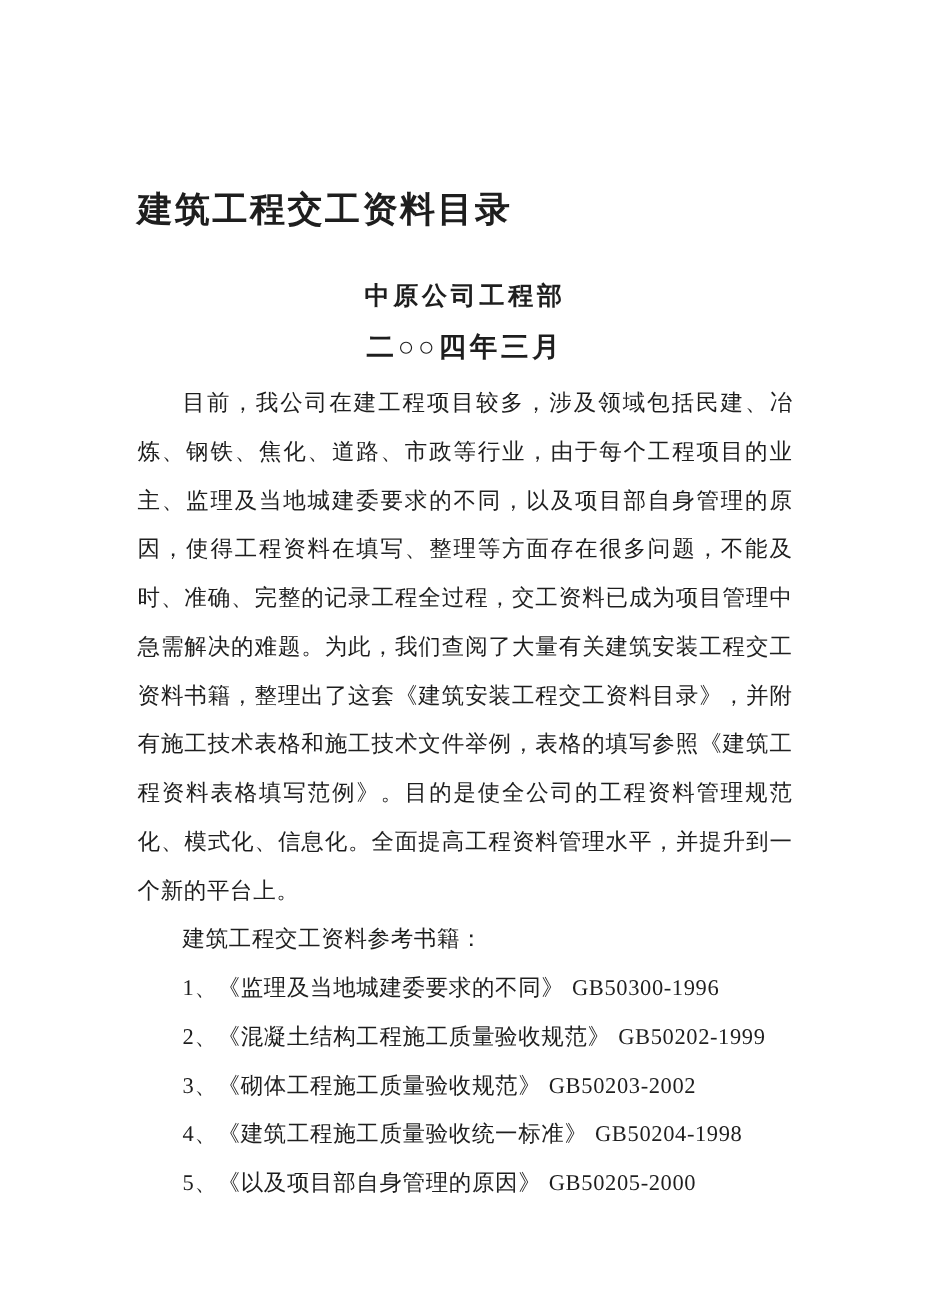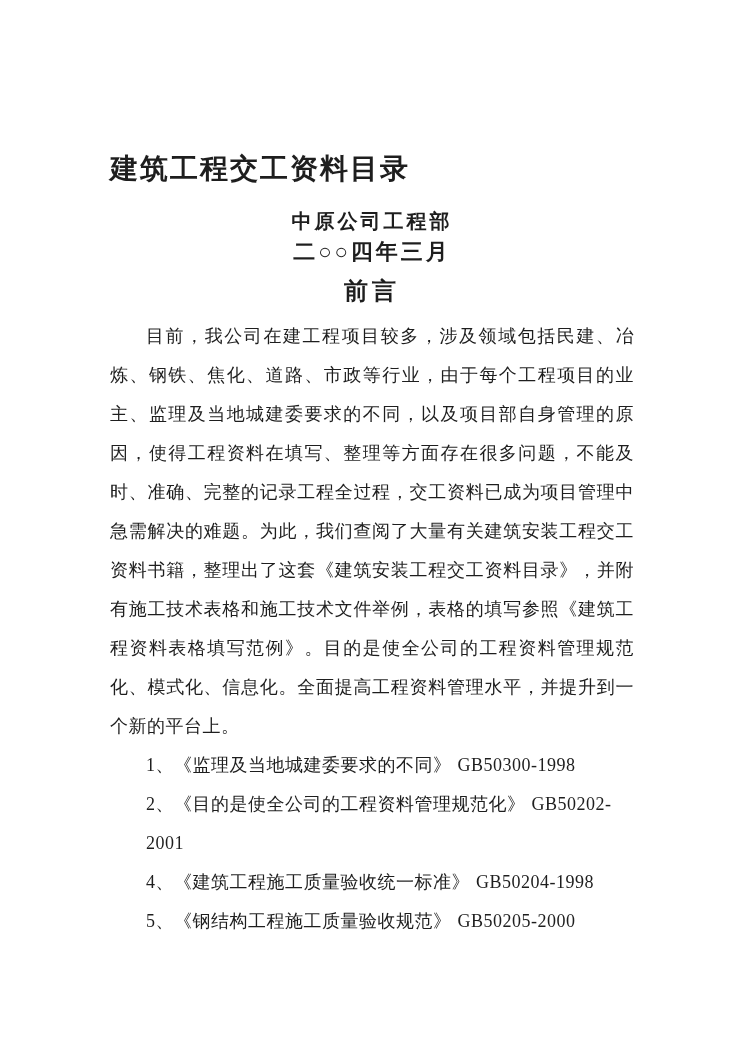--- a/index.html
+++ b/index.html
@@ -20,29 +20,29 @@
   }
   .doc-title {
     margin: 0;
     font-size: 28px;
     line-height: 38px;
     font-weight: bold;
     letter-spacing: 2px;
     text-align: left;
   }
   .doc-subtitle {
-    margin-top: 20px;
+    margin-top: 36px;
     font-size: 20px;
     line-height: 26px;
     font-weight: bold;
     letter-spacing: 3px;
     text-align: center;
   }
   .doc-date {
-    margin-top: 4px;
+    margin-top: 14px;
     font-size: 22px;
     line-height: 28px;
     font-weight: bold;
     letter-spacing: 3px;
     text-align: center;
   }
   .section-heading {
     margin: 10px 0 0 0;
     font-size: 24px;
     line-height: 30px;
@@ -82,25 +82,26 @@
 <body>
 
 <div class="page">
 
   <h1 class="doc-title">建筑工程交工资料目录</h1>
 
   <div class="doc-subtitle">中原公司工程部</div>
 
   <div class="doc-date">二○○四年三月</div>
 
-  <h2 class="section-heading">前言</h2>
 
   <p class="preface">目前，我公司在建工程项目较多，涉及领域包括民建、冶炼、钢铁、焦化、道路、市政等行业，由于每个工程项目的业主、监理及当地城建委要求的不同，以及项目部自身管理的原因，使得工程资料在填写、整理等方面存在很多问题，不能及时、准确、完整的记录工程全过程，交工资料已成为项目管理中急需解决的难题。为此，我们查阅了大量有关建筑安装工程交工资料书籍，整理出了这套《建筑安装工程交工资料目录》，并附有施工技术表格和施工技术文件举例，表格的填写参照《建筑工程资料表格填写范例》。目的是使全公司的工程资料管理规范化、模式化、信息化。全面提高工程资料管理水平，并提升到一个新的平台上。</p>
 
+  <p class="ref-intro">建筑工程交工资料参考书籍：</p>
 
   <ol class="ref-list">
-    <li class="ref-item"><span>1、</span><span>《监理及当地城建委要求的不同》</span><span class="ref-code">GB50300-1998</span></li>
-    <li class="ref-item"><span>2、</span><span>《目的是使全公司的工程资料管理规范化》</span><span class="ref-code">GB50202-2001</span></li>
+    <li class="ref-item"><span>1、</span><span>《监理及当地城建委要求的不同》</span><span class="ref-code">GB50300-1996</span></li>
+    <li class="ref-item"><span>2、</span><span>《混凝土结构工程施工质量验收规范》</span><span class="ref-code">GB50202-1999</span></li>
+    <li class="ref-item"><span>3、</span><span>《砌体工程施工质量验收规范》</span><span class="ref-code">GB50203-2002</span></li>
     <li class="ref-item"><span>4、</span><span>《建筑工程施工质量验收统一标准》</span><span class="ref-code">GB50204-1998</span></li>
-    <li class="ref-item"><span>5、</span><span>《钢结构工程施工质量验收规范》</span><span class="ref-code">GB50205-2000</span></li>
+    <li class="ref-item"><span>5、</span><span>《以及项目部自身管理的原因》</span><span class="ref-code">GB50205-2000</span></li>
   </ol>
 
 </div>
 
 </body></html>

